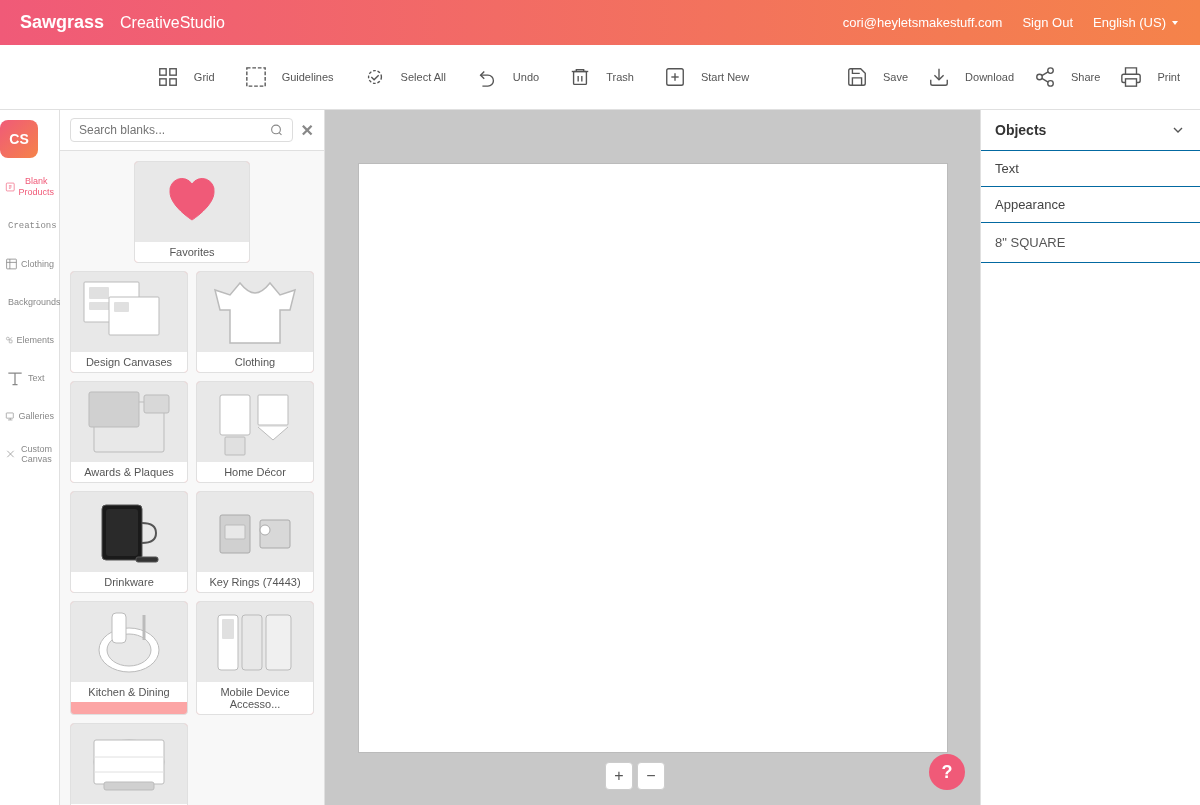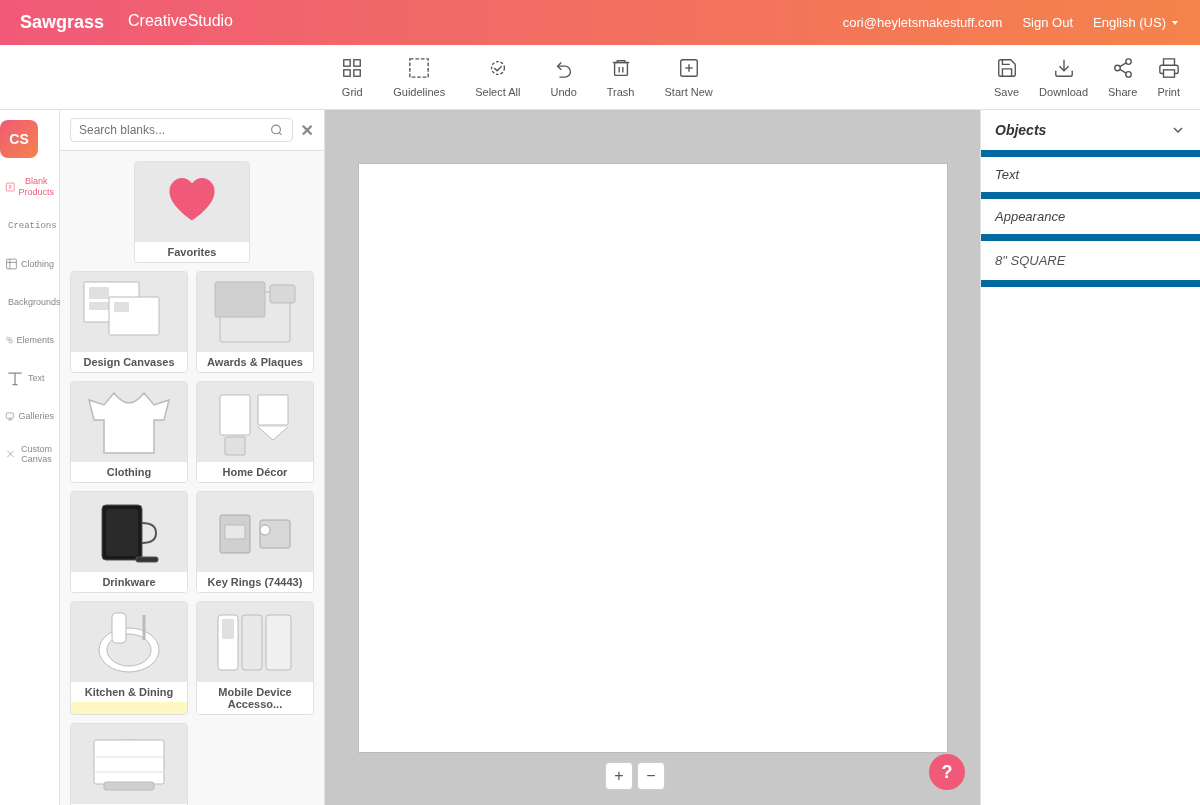--- a/index.html
+++ b/index.html
@@ -8,42 +8,42 @@
     
     .top-nav {
       background: linear-gradient(to right, #f05a78, #f5834a);
       height: 45px;
       display: flex;
       align-items: center;
       padding: 0 20px;
       justify-content: space-between;
       flex-shrink: 0;
     }
-    .top-nav-left { display: flex; align-items: flex-start; gap: 24px; }
+    .top-nav-left { display: flex; align-items: center; gap: 16px; }
     .top-nav-brand { color: white; font-size: 18px; font-weight: bold; }
     .top-nav-app { color: white; font-size: 16px; }
     .top-nav-right { display: flex; align-items: center; gap: 20px; color: white; font-size: 13px; }
     .top-nav-right a { color: white; text-decoration: none; }
     .top-nav-right .lang { display: flex; align-items: center; gap: 4px; }
 
     
     .toolbar {
       background: white;
       height: 65px;
       display: flex;
       align-items: center;
       justify-content: space-between;
       padding: 0 20px;
       border-bottom: 1px solid #e0e0e0;
       flex-shrink: 0;
     }
     .toolbar-center { display: flex; gap: 30px; align-items: center; }
     .toolbar-right { display: flex; gap: 20px; align-items: flex-end; }
     .toolbar-item {
-      display: flex; flex-direction: column; align-items: center; gap: 7px;
+      display: flex; align-items: center; gap: 15px;
       cursor: pointer; color: #555; font-size: 11px;
     }
     .toolbar-item svg { width: 22px; height: 22px; fill: none; stroke: #555; stroke-width: 1.5; }
 
     
     .main-layout {
       display: flex;
       flex: 1;
       overflow: hidden;
     }
@@ -110,22 +110,22 @@
       overflow-y: auto;
       padding: 10px;
     }
     .category-grid {
       display: grid;
       grid-template-columns: 1fr 1fr;
       gap: 8px;
     }
     .category-item {
       display: flex; flex-direction: column; align-items: flex-end;
-      cursor: pointer; background: #fef9c3; border: 1px solid #e0e0e0;
-      border-radius: 4px; overflow: hidden; font-weight: bold;
+      cursor: pointer; background: #fca5a5; border: 1px solid #e0e0e0;
+      border-radius: 4px; overflow: hidden;
     }
     .category-thumb {
       width: 100%; height: 80px; background: #e8e8e8;
       display: flex; align-items: center; justify-content: center;
       overflow: hidden;
     }
     .category-label {
       font-size: 11px; color: #555; padding: 4px 6px; text-align: center;
       background: white; width: 100%;
     }
@@ -174,22 +174,21 @@
     
     .right-panel {
       width: 220px;
       background: white;
       border-left: 1px solid #e0e0e0;
       display: flex;
       flex-direction: column;
       flex-shrink: 0;
     }
     .right-section {
-      border-bottom: 7px solid #0369a1;
-      font-style: italic;
+      border-bottom: 1px solid #0369a1;
     }
     .right-section-header {
       display: flex; align-items: center; justify-content: space-between;
       padding: 12px 14px; cursor: pointer; font-size: 14px; font-weight: 600;
       color: #333;
     }
     .right-section-header svg { width: 16px; height: 16px; fill: none; stroke: #555; stroke-width: 2; }
     .right-section-item {
       padding: 10px 14px; font-size: 13px; color: #444; border-bottom: 1px solid #eee;
       cursor: pointer;
@@ -421,36 +420,36 @@
               <rect x="10" y="25" width="45" height="8" fill="#e0e0e0" rx="1"></rect>
               <rect x="30" y="20" width="50" height="38" rx="1" fill="white" stroke="#bbb"></rect>
               <rect x="35" y="25" width="15" height="10" fill="#e0e0e0" rx="1"></rect>
             </svg>
           </div>
           <div class="category-label">Design Canvases</div>
         </div>
 
         <div class="category-item">
           <div class="category-thumb">
+            <svg width="90" height="75" viewBox="0 0 90 75" fill="none">
+              <path d="M30 8 L20 20 L5 15 L10 35 L20 35 L20 68 L70 68 L70 35 L80 35 L85 15 L70 20 L60 8 Q52 18 45 18 Q38 18 30 8Z" fill="white" stroke="#bbb" stroke-width="1.5"></path>
+            </svg>
+          </div>
+          <div class="category-label">Clothing</div>
+        </div>
+
+        <div class="category-item">
+          <div class="category-thumb">
             <svg width="90" height="70" viewBox="0 0 90 70" fill="none">
               <rect x="10" y="15" width="70" height="50" rx="2" fill="#e8e8e8" stroke="#bbb"></rect>
               <rect x="5" y="5" width="50" height="35" rx="2" fill="#d0d0d0" stroke="#bbb"></rect>
               <rect x="60" y="8" width="25" height="18" rx="2" fill="#d8d8d8" stroke="#bbb"></rect>
             </svg>
           </div>
           <div class="category-label">Awards &amp; Plaques</div>
-        </div>
-
-        <div class="category-item">
-          <div class="category-thumb">
-            <svg width="90" height="75" viewBox="0 0 90 75" fill="none">
-              <path d="M30 8 L20 20 L5 15 L10 35 L20 35 L20 68 L70 68 L70 35 L80 35 L85 15 L70 20 L60 8 Q52 18 45 18 Q38 18 30 8Z" fill="white" stroke="#bbb" stroke-width="1.5"></path>
-            </svg>
-          </div>
-          <div class="category-label">Clothing</div>
         </div>
 
         <div class="category-item">
           <div class="category-thumb">
             <svg width="90" height="75" viewBox="0 0 90 75" fill="none">
               <rect x="10" y="10" width="30" height="40" rx="2" fill="white" stroke="#bbb"></rect>
               <rect x="48" y="10" width="30" height="30" rx="1" fill="white" stroke="#bbb"></rect>
               <path d="M48 42 L63 55 L78 42" fill="white" stroke="#bbb"></path>
               <rect x="15" y="52" width="20" height="18" rx="1" fill="#e0e0e0" stroke="#bbb"></rect>
             </svg>

